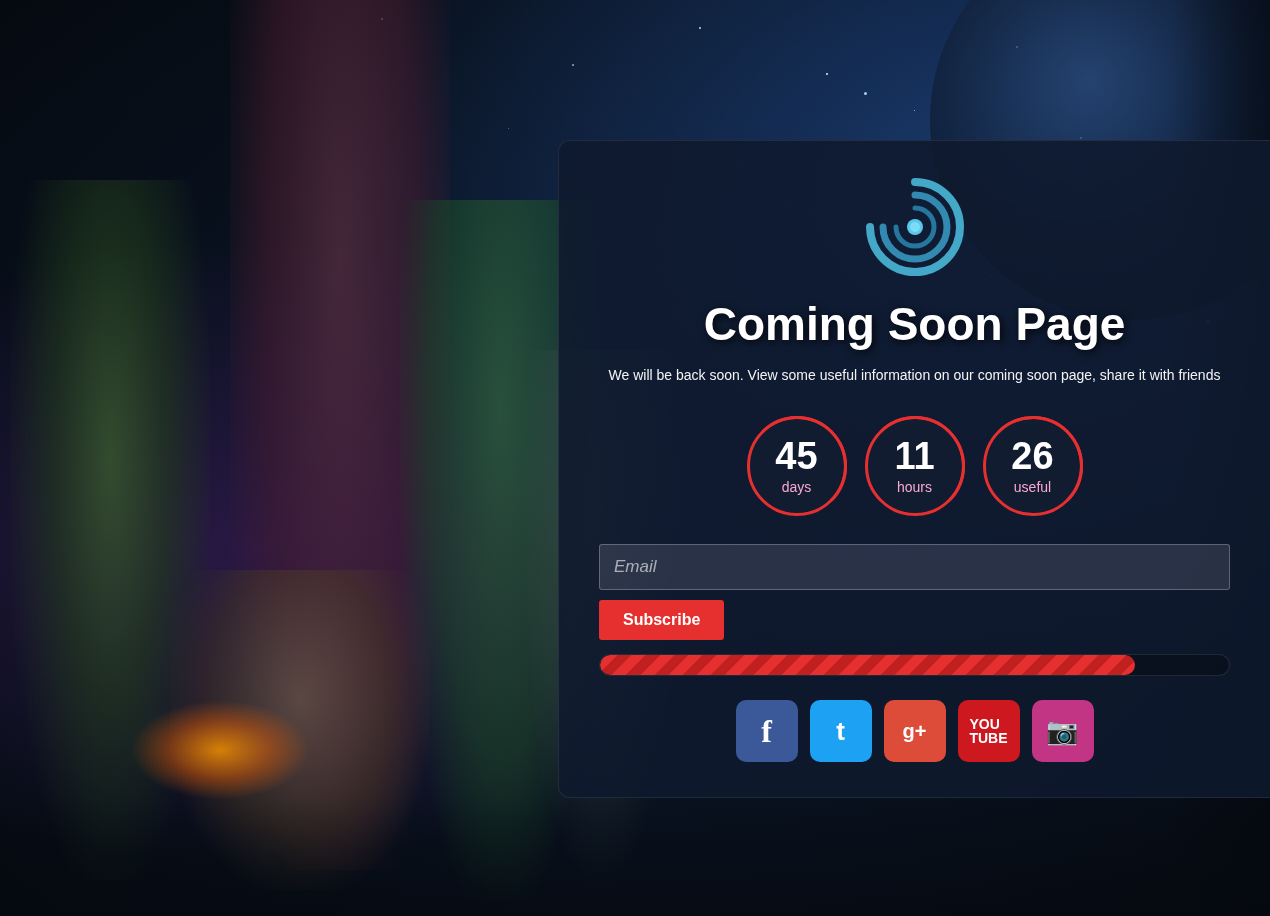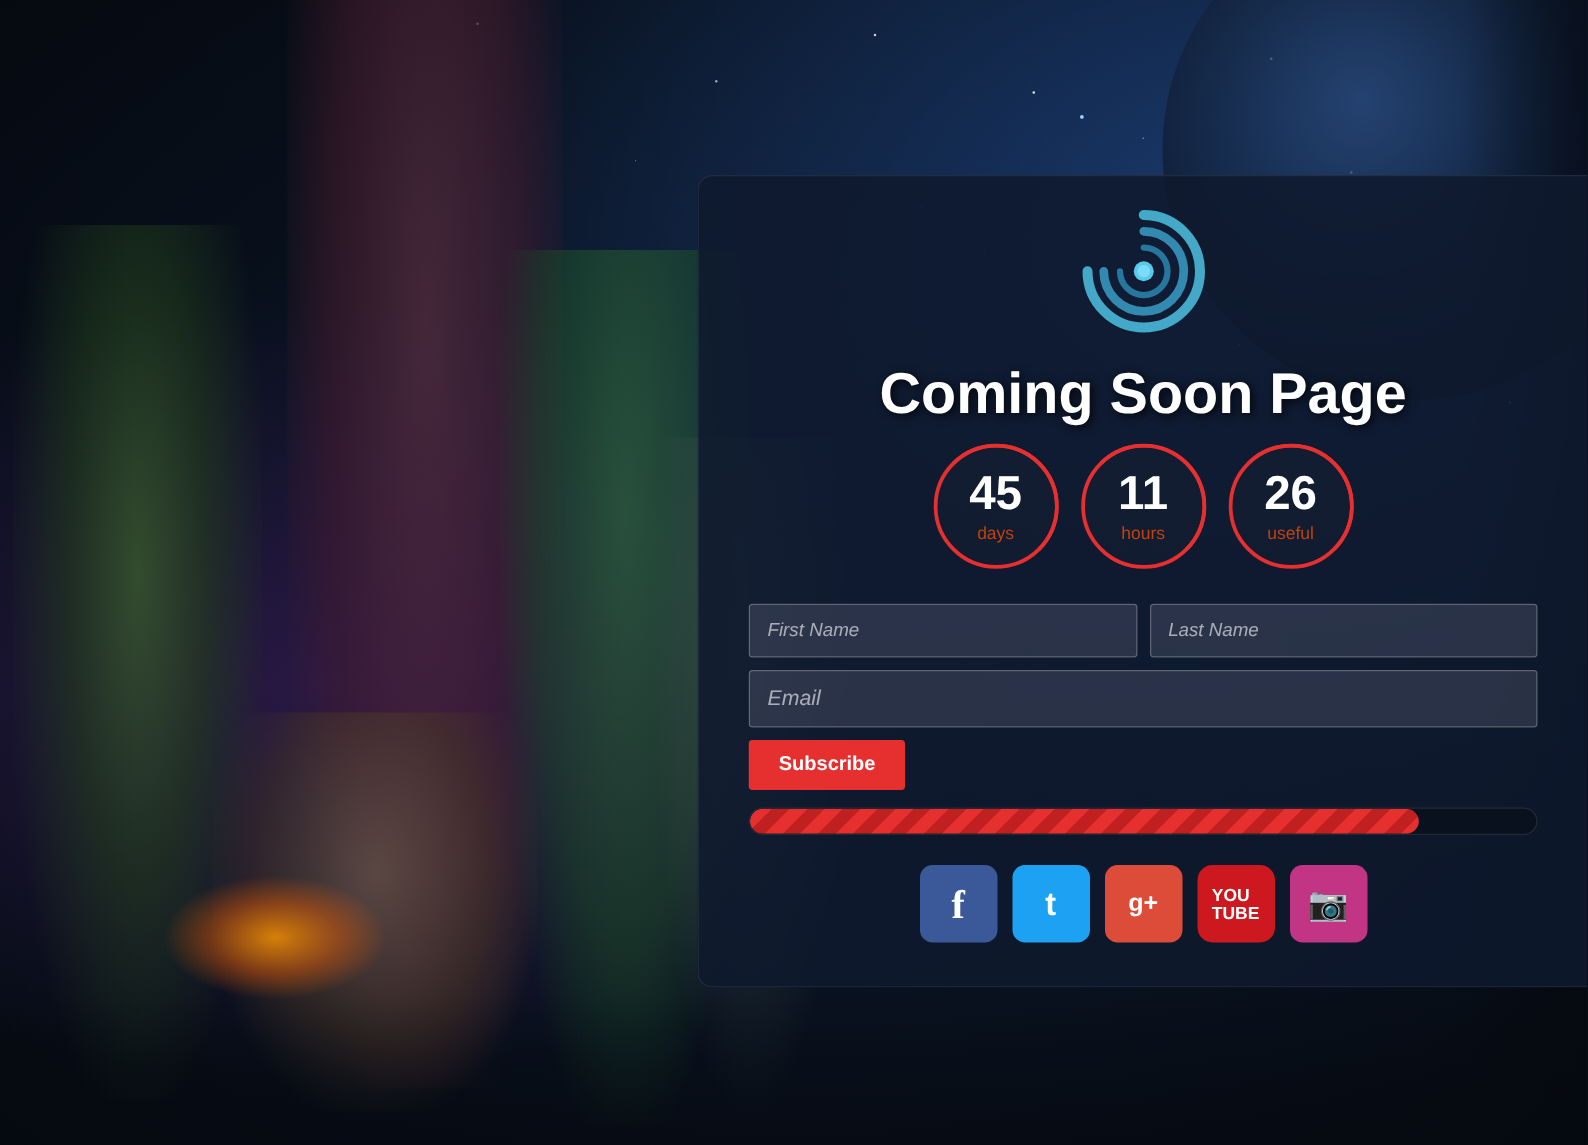--- a/index.html
+++ b/index.html
@@ -49,21 +49,21 @@
     }
 
     
     .panel {
       position: absolute;
       right: 0;
       top: 140px;
       width: 712px;
       background: rgba(15, 25, 45, 0.88);
       border-radius: 12px 0 0 12px;
-      padding: 16px 40px 35px;
+      padding: 26px 40px 35px;
       z-index: 10;
       border: 1px solid rgba(255,255,255,0.08);
       border-right: none;
     }
 
     
     .logo-area {
       text-align: center;
       margin-bottom: 10px;
     }
@@ -133,21 +133,21 @@
     }
 
     .countdown-number {
       color: white;
       font-size: 38px;
       font-weight: bold;
       line-height: 1;
     }
 
     .countdown-label {
-      color: #c2410c;
+      color: #f9a8d4;
       font-size: 14px;
       margin-top: 4px;
     }
 
     
     .form-row {
       display: flex;
       gap: 10px;
       margin-bottom: 10px;
     }
@@ -240,21 +240,21 @@
       cursor: pointer;
       font-size: 28px;
       color: white;
       font-weight: bold;
       text-decoration: none;
     }
 
     .social-facebook { background: #3b5998; }
     .social-twitter  { background: #1da1f2; }
     .social-google   { background: #dd4b39; }
-    .social-youtube  { background: #cc181e; border-radius: 12px; }
+    .social-youtube  { background: #cc181e; }
     .social-instagram{ background: #c13584; }
 
     
     .stars {
       position: absolute;
       inset: 0;
       z-index: 0;
     }
 
     .star {
@@ -316,20 +316,21 @@
 
       <circle cx="60" cy="60" r="8" fill="#5ac8e8"></circle>
       <circle cx="60" cy="60" r="5" fill="#7adcf8"></circle>
     </svg>
   </div>
 
   
   <h1 class="main-title">Coming Soon Page</h1>
 
   
+  <p class="subtitle">We will be back soon. View some useful information on our coming soon page, share it with friends</p>
 
   
   <div class="countdown">
 
     <div class="countdown-item">
       <div class="countdown-circle">
         <span class="countdown-number">45</span>
         <span class="countdown-label">days</span>
       </div>
     </div>
@@ -345,24 +346,20 @@
       <div class="countdown-circle">
         <span class="countdown-number">26</span>
         <span class="countdown-label">useful</span>
       </div>
     </div>
 
 
   </div>
 
   
-  <div class="form-row">
-    <input type="text" class="form-input" placeholder="First Name" style="">
-    <input type="text" class="form-input" placeholder="Last Name" style="">
-  </div>
 
   <input type="email" class="form-input-full" placeholder="Email" style="">
 
   <button class="subscribe-btn">Subscribe</button>
 
   
   <div class="progress-bar-container">
     <div class="progress-bar-fill"></div>
   </div>
 

